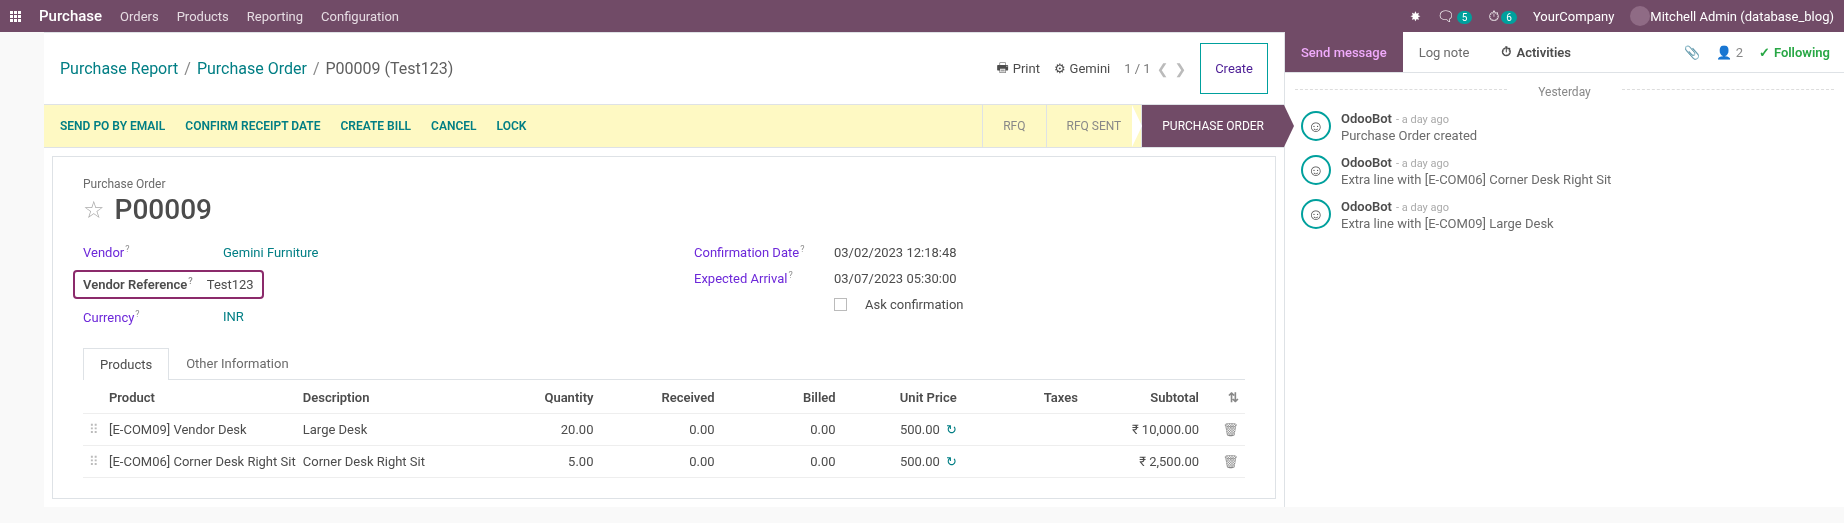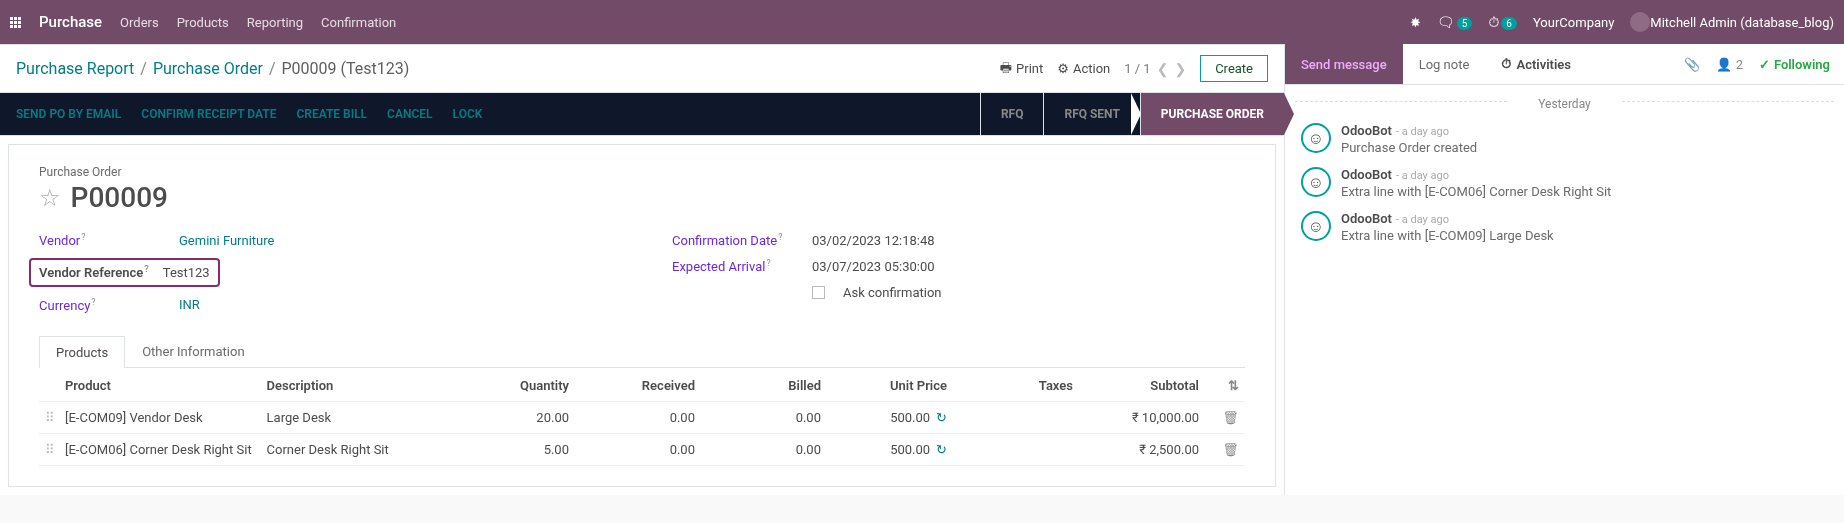--- a/index.html
+++ b/index.html
@@ -1,48 +1,48 @@
 <!DOCTYPE html>
 <html><head>
 <meta charset="utf-8">
 <style>
 * { box-sizing: border-box; margin: 0; padding: 0; font-family: -apple-system, BlinkMacSystemFont, "Segoe UI", Roboto, sans-serif; }
 body { font-size: 13px; color: #4c4c4c; background: #f9f9f9; }
-.topbar { background: #714B67; height: 44px; display: flex; align-items: center; padding: 0 10px; color: #fff; }
+.topbar { background: #714B67; height: 32px; display: flex; align-items: center; padding: 0 10px; color: #fff; }
 .topbar-left { display: flex; align-items: center; gap: 18px; }
 .apps-icon { display: grid; grid-template-columns: repeat(3, 3px); grid-template-rows: repeat(3, 3px); gap: 1px; }
 .apps-icon span { background: #fff; width: 3px; height: 3px; }
 .topbar-title { font-weight: 500; font-size: 15px; }
 .topbar-link { color: #e6dce3; font-size: 13px; cursor: pointer; }
 .topbar-right { margin-left: auto; display: flex; align-items: center; gap: 16px; }
 .badge { background: #00a09d; color: #fff; font-size: 10px; padding: 1px 5px; border-radius: 8px; margin-left: 2px; }
 .avatar { width: 20px; height: 20px; border-radius: 50%; background: #8f6b85; display: inline-block; }
 .icon-bug::before { content: "✸"; font-size: 13px; }
 .icon-chat::before { content: "🗨"; font-size: 14px; }
 .icon-clock::before { content: "⏱"; font-size: 14px; }
 
 .workspace { display: flex; }
-.main { flex: 1; background: #fff; border-top: 1px solid #dee2e6; }
+.main { flex: 1; background: #fff; border-top: 1px solid #dee2e6; margin-left: 44px; }
 .sidebar-right { width: 560px; border-left: 1px solid #dee2e6; background: #fff; }
 
 .subhead { display: flex; align-items: center; padding: 10px 16px; border-bottom: 1px solid #dee2e6; }
 .breadcrumb { font-size: 16px; color: #017e84; display: flex; gap: 6px; align-items: center; }
 .breadcrumb .sep { color: #888; }
 .breadcrumb .current { color: #5f5f5f; }
 .subhead-actions { margin-left: auto; display: flex; align-items: center; gap: 14px; }
 .subhead-btn { display: flex; align-items: center; gap: 4px; color: #4c4c4c; cursor: pointer; font-size: 13px; }
 .pager { display: flex; align-items: center; gap: 6px; color: #7a7a7a; }
 .pager-arrow { cursor: pointer; color: #bbb; font-size: 14px; }
-.create-btn { border: 1px solid #00a09d; color: #14532d; padding: 5px 14px; background: #fff; cursor: pointer; font-size: 13px; }
-
-.statusbar { display: flex; align-items: center; border-bottom: 1px solid #dee2e6; background: #0f172a; }
+.create-btn { border: 1px solid #00a09d; color: #4c1d95; padding: 17px 14px; background: #fff; cursor: pointer; font-size: 13px; }
+
+.statusbar { display: flex; align-items: center; border-bottom: 1px solid #dee2e6; background: #fef9c3; }
 .status-actions { display: flex; gap: 20px; padding: 12px 16px; }
 .status-action { color: #017e84; font-weight: 600; font-size: 12px; cursor: pointer; text-transform: uppercase; }
 .status-steps { margin-left: auto; display: flex; align-items: stretch; height: 42px; }
-.step { padding: 0 20px; display: flex; align-items: center; color: #888; font-size: 12px; font-weight: 700; border-left: 1px solid #dee2e6; position: relative; }
+.step { padding: 0 20px; display: flex; align-items: center; color: #888; font-size: 12px; font-weight: 400; border-left: 1px solid #dee2e6; position: relative; }
 .step.active { background: #714B67; color: #fff; }
 .step.active::before { content: ""; position: absolute; left: -10px; top: 0; bottom: 0; width: 0; border-top: 21px solid transparent; border-bottom: 21px solid transparent; border-left: 10px solid #fff; }
 .step.active::after { content: ""; position: absolute; right: -10px; top: 0; bottom: 0; width: 0; border-top: 21px solid transparent; border-bottom: 21px solid transparent; border-left: 10px solid #714B67; z-index: 1;}
 
 .form-sheet { padding: 20px 30px; background: #fff; margin: 8px; border: 1px solid #dee2e6; }
 .form-title-label { font-size: 12px; color: #6b6b6b; margin-bottom: 2px; }
 .form-title-row { display: flex; align-items: center; gap: 10px; }
 .star { font-size: 24px; color: #aaa; cursor: pointer; }
 .form-title { font-size: 28px; font-weight: 500; }
 .form-cols { display: flex; gap: 60px; margin-top: 18px; }
@@ -102,21 +102,21 @@
         <span></span>
         <span></span>
         <span></span>
         <span></span>
         <span></span>
       </span>
     <span class="topbar-title">Purchase</span>
     <span class="topbar-link">Orders</span>
     <span class="topbar-link">Products</span>
     <span class="topbar-link">Reporting</span>
-    <span class="topbar-link">Confirmation</span>
+    <span class="topbar-link">Configuration</span>
   </div>
   <div class="topbar-right">
     <span class="icon-bug"></span>
     <span><span class="icon-chat"></span><span class="badge">5</span></span>
     <span><span class="icon-clock"></span><span class="badge">6</span></span>
     <span>YourCompany</span>
     <span style="display:flex;align-items:center;">
         <span class="avatar"></span>
         <span>Mitchell Admin (database_blog)</span>
       </span>
@@ -133,21 +133,21 @@
         <span class="sep">/</span>
         <span class="current">P00009 (Test123)</span>
       </div>
       <div class="subhead-actions">
         <span class="subhead-btn">
             <span>🖶</span>
             <span>Print</span>
           </span>
         <span class="subhead-btn">
             <span>⚙</span>
-            <span>Action</span>
+            <span>Gemini</span>
           </span>
         <span class="pager">
           <span>1 / 1</span>
           <span class="pager-arrow">❮</span>
           <span class="pager-arrow">❯</span>
         </span>
         <button class="create-btn">Create</button>
       </div>
     </div>
 

